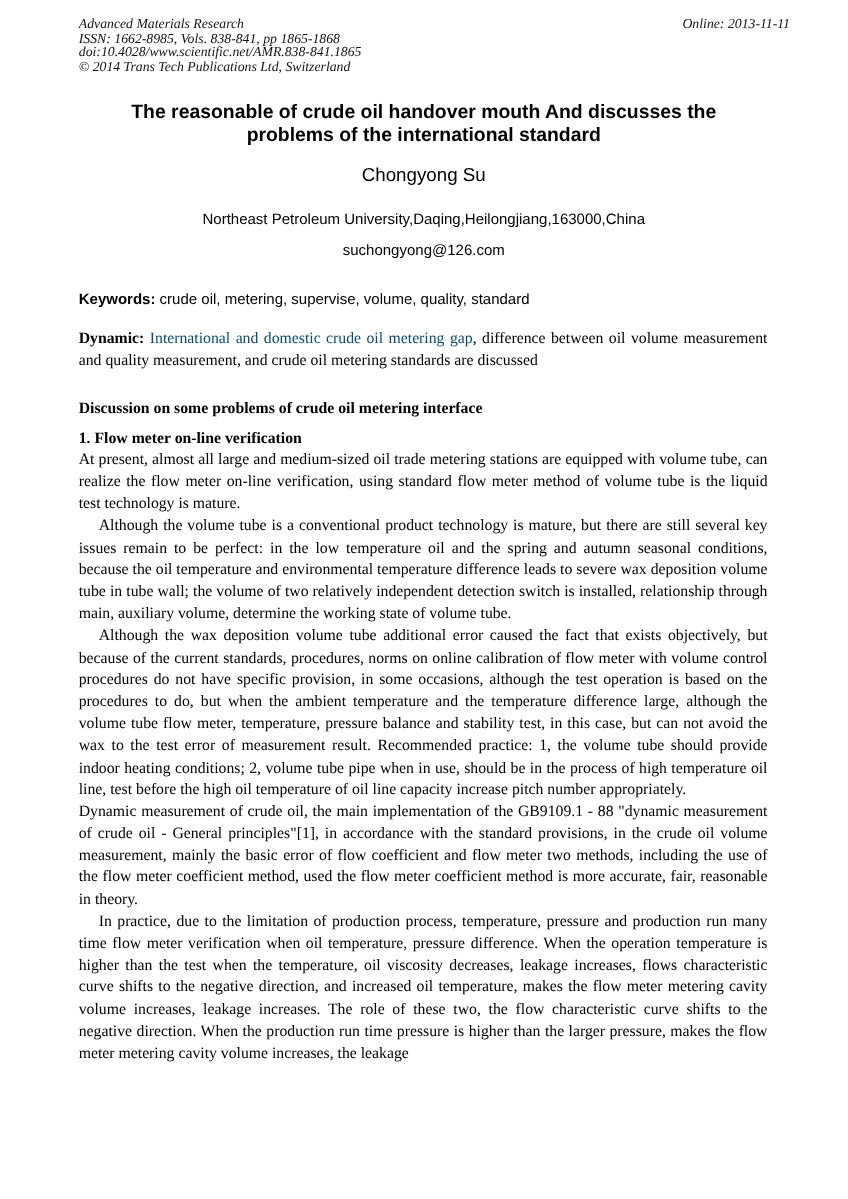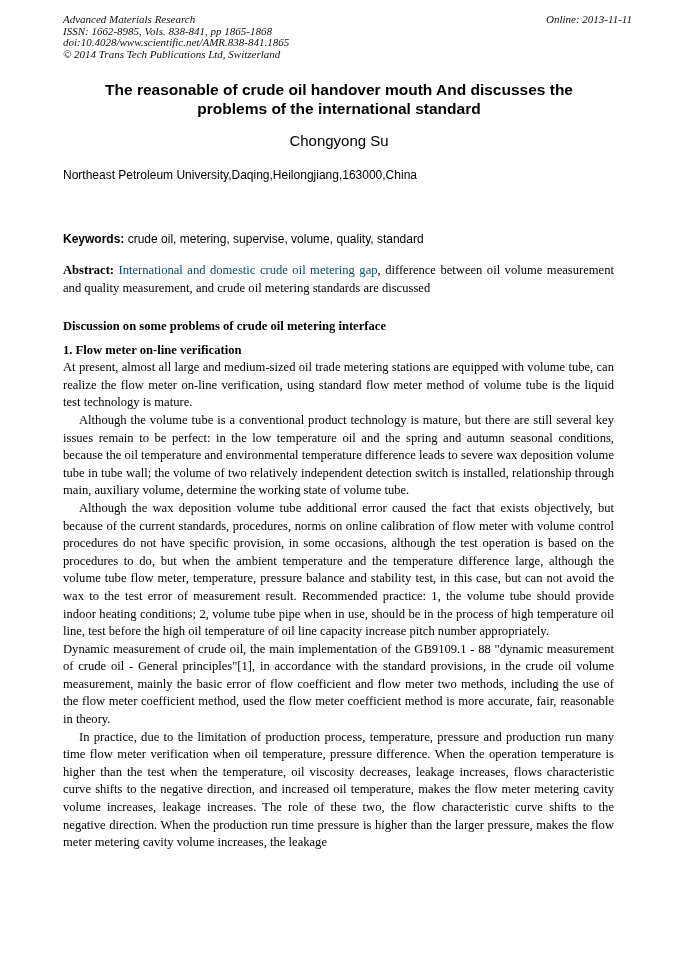--- a/index.html
+++ b/index.html
@@ -2,21 +2,21 @@
 <html><head>
 <meta charset="utf-8">
 <style>
   html, body { margin: 0; padding: 0; background: #ffffff; }
   body { width: 678px; height: 959px; position: relative; overflow: hidden; color: #000; }
   .page { position: absolute; left: 0; top: 0; width: 678px; height: 959px; padding-left: 17px; }
   .hdr-left { position: absolute; left: 63px; top: 14px; font-family: "Liberation Serif", serif; font-style: italic; font-size: 11px; line-height: 11.5px; color: #111; }
   .hdr-right { position: absolute; right: 63px; top: 14px; font-family: "Liberation Serif", serif; font-style: italic; font-size: 11px; line-height: 11.5px; color: #111; }
   .title { position: absolute; left: 63px; width: 552px; top: 80px; text-align: center; font-family: "Liberation Sans", sans-serif; font-weight: bold; font-size: 15.5px; line-height: 19px; color: #000; }
   .author { position: absolute; left: 63px; width: 552px; top: 132px; text-align: center; font-family: Liberation Sans, sans-serif; font-size: 15px; line-height: 18px; }
-  .affil { position: absolute; left: 63px; width: 552px; top: 168px; font-family: "Liberation Sans", sans-serif; font-size: 12px; line-height: 14px; }
+  .affil { position: absolute; left: 63px; width: 552px; top: 168px; text-align: center; font-family: "Liberation Sans", sans-serif; font-size: 12px; line-height: 14px; }
   .email { position: absolute; left: 63px; width: 552px; top: 193px; text-align: center; font-family: "Liberation Sans", sans-serif; font-size: 12px; line-height: 14px; }
   .keywords { position: absolute; left: 63px; top: 232px; font-family: "Liberation Sans", sans-serif; font-size: 12px; line-height: 14px; }
   .keywords b { font-weight: bold; }
   .body-text { font-family: "Liberation Serif", serif; font-size: 12.6px; line-height: 17.6px; text-align: justify; }
   .abstract { position: absolute; left: 63px; width: 551px; top: 262px; }
   .abstract .lbl { font-weight: bold; }
   .abstract .gray { color: #0c4a6e; }
   .main { position: absolute; left: 63px; width: 551px; top: 318px; }
   .sec-head { font-weight: bold; margin: 0; }
   .sec-head.main-head { margin-bottom: 6px; }
@@ -36,27 +36,28 @@
   </div>
   <div class="hdr-right">Online: 2013-11-11</div>
 
   <div class="title">
     <div>The reasonable of crude oil handover mouth And discusses the</div>
     <div>problems of the international standard</div>
   </div>
 
   <div class="author">Chongyong Su</div>
   <div class="affil">Northeast Petroleum University,Daqing,Heilongjiang,163000,China</div>
+  <div class="email">suchongyong@126.com</div>
 
   <div class="keywords">
     <b>Keywords:</b><span> crude oil, metering, supervise, volume, quality, standard</span>
   </div>
 
   <div class="abstract body-text">
-    <span class="lbl">Abstract:</span><span class="gray"> International and domestic crude oil metering gap</span><span>, difference between oil volume measurement and quality measurement, and crude oil metering standards are discussed</span>
+    <span class="lbl">Dynamic:</span><span class="gray"> International and domestic crude oil metering gap</span><span>, difference between oil volume measurement and quality measurement, and crude oil metering standards are discussed</span>
   </div>
 
   <div class="main body-text">
     <p class="sec-head main-head">Discussion on some problems of crude oil metering interface</p>
 
     <p class="sec-head">1. Flow meter on-line verification</p>
     <p>At present, almost all large and medium-sized oil trade metering stations are equipped with volume tube, can realize the flow meter on-line verification, using standard flow meter method of volume tube is the liquid test technology is mature.</p>
     <p class="indent">Although the volume tube is a conventional product technology is mature, but there are still several key issues remain to be perfect: in the low temperature oil and the spring and autumn seasonal conditions, because the oil temperature and environmental temperature difference leads to severe wax deposition volume tube in tube wall; the volume of two relatively independent detection switch is installed, relationship through main, auxiliary volume, determine the working state of volume tube.</p>
     <p class="indent">Although the wax deposition volume tube additional error caused the fact that exists objectively, but because of the current standards, procedures, norms on online calibration of flow meter with volume control procedures do not have specific provision, in some occasions, although the test operation is based on the procedures to do, but when the ambient temperature and the temperature difference large, although the volume tube flow meter, temperature, pressure balance and stability test, in this case, but can not avoid the wax to the test error of measurement result. Recommended practice: 1, the volume tube should provide indoor heating conditions; 2, volume tube pipe when in use, should be in the process of high temperature oil line, test before the high oil temperature of oil line capacity increase pitch number appropriately.</p>
 

